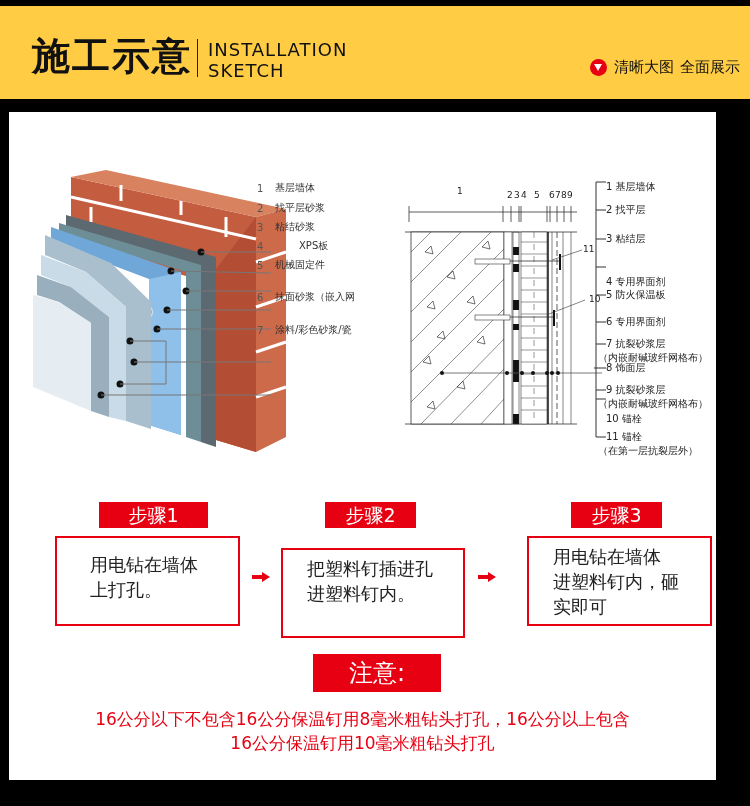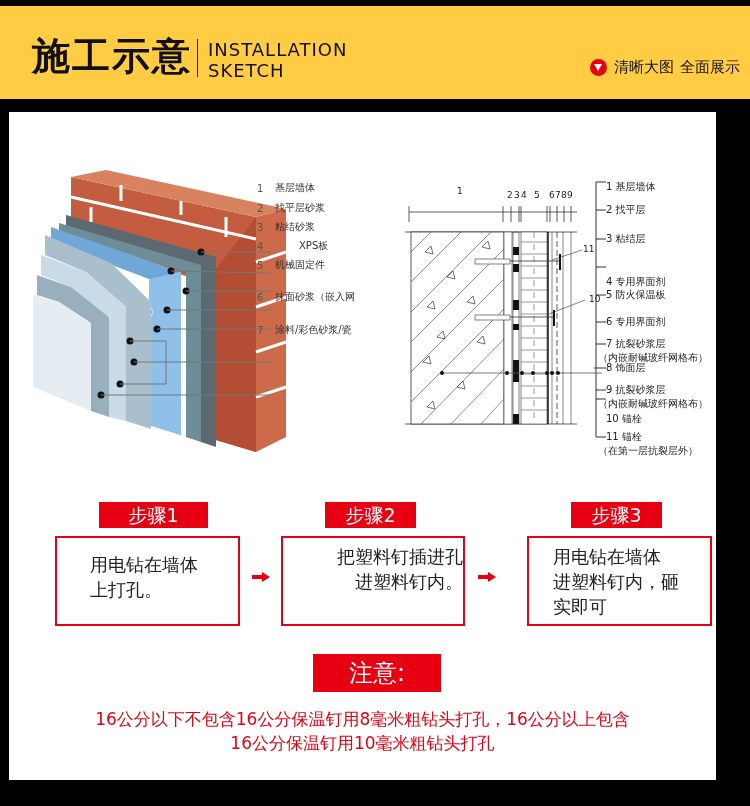--- a/index.html
+++ b/index.html
@@ -320,21 +320,21 @@
   <div class="step-box" style="left:46px; top:424px; width:185px; height:90px; padding-left:33px;">
     <span class="line">用电钻在墙体</span>
     <span class="line">上打孔。</span>
   </div>
 
   <svg class="arrow" style="left:243px; top:460px;" viewBox="0 0 18 10">
     <polygon points="0,3 10,3 10,0 18,5 10,10 10,7 0,7" fill="#e60012"></polygon>
   </svg>
 
   <div class="step-tag" style="left:316px; top:390px; width:91px;">步骤2</div>
-  <div class="step-box" style="left:272px; top:424px; width:184px; height:90px; padding-left:24px; padding-top:6px;text-align:right;">
+  <div class="step-box" style="left:272px; top:436px; width:184px; height:90px; padding-left:24px; padding-top:6px;">
     <span class="line">把塑料钉插进孔</span>
     <span class="line">进塑料钉内。</span>
   </div>
 
   <svg class="arrow" style="left:469px; top:460px;" viewBox="0 0 18 10">
     <polygon points="0,3 10,3 10,0 18,5 10,10 10,7 0,7" fill="#e60012"></polygon>
   </svg>
 
   <div class="step-tag" style="left:562px; top:390px; width:91px;">步骤3</div>
   <div class="step-box" style="left:518px; top:424px; width:185px; height:90px; padding-left:24px; padding-top:6px;">

